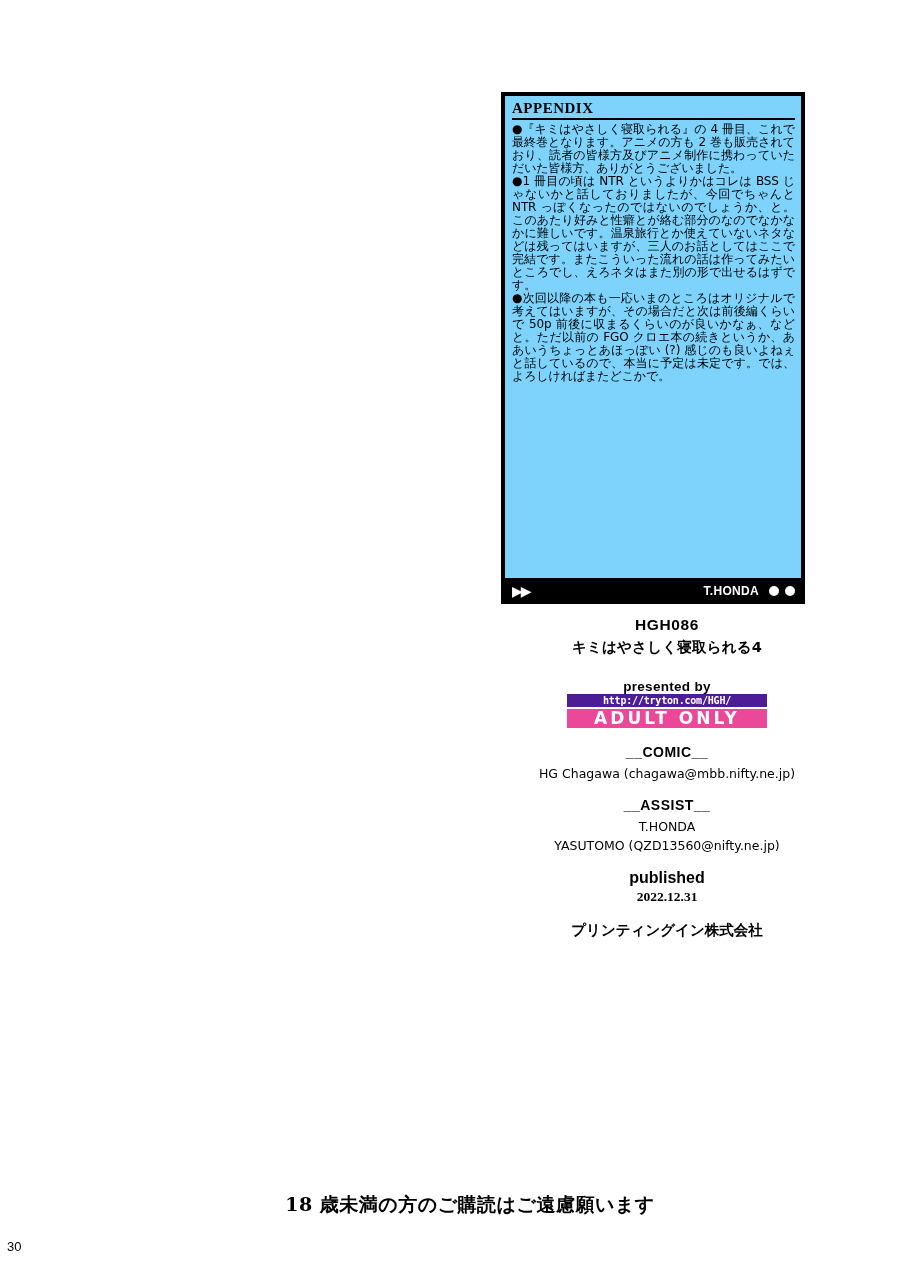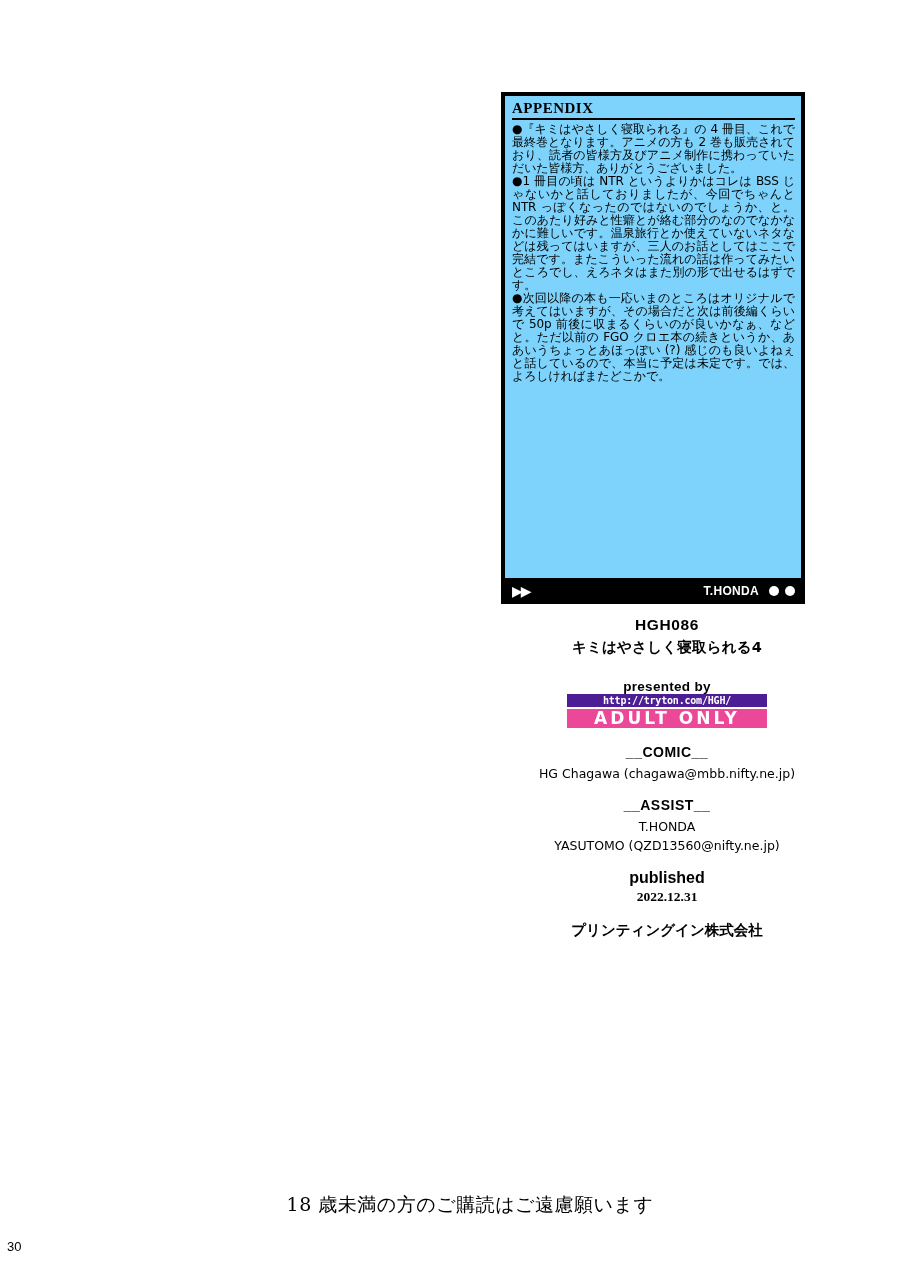--- a/index.html
+++ b/index.html
@@ -205,21 +205,21 @@
   }
 
   
   #age-notice {
     position: absolute;
     left: 0;
     top: 1192px;
     width: 790px;
     text-align: center;
     font-family: "DejaVu Serif", serif;
-    font-weight: normal;
+    font-weight: bold;
     font-size: 19px;
     letter-spacing: 0.5px;
     padding-left: 150px;
     box-sizing: border-box;
   }
 
   
   #page-number {
     position: absolute;
     left: 7px;

